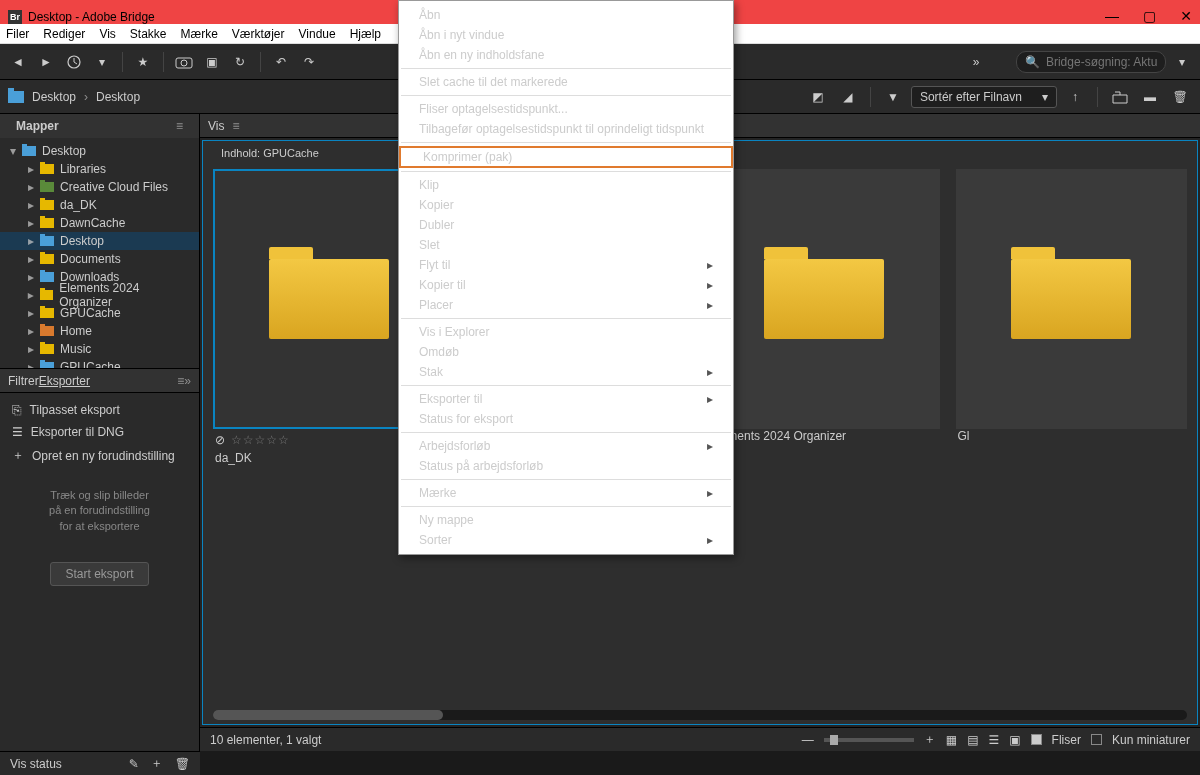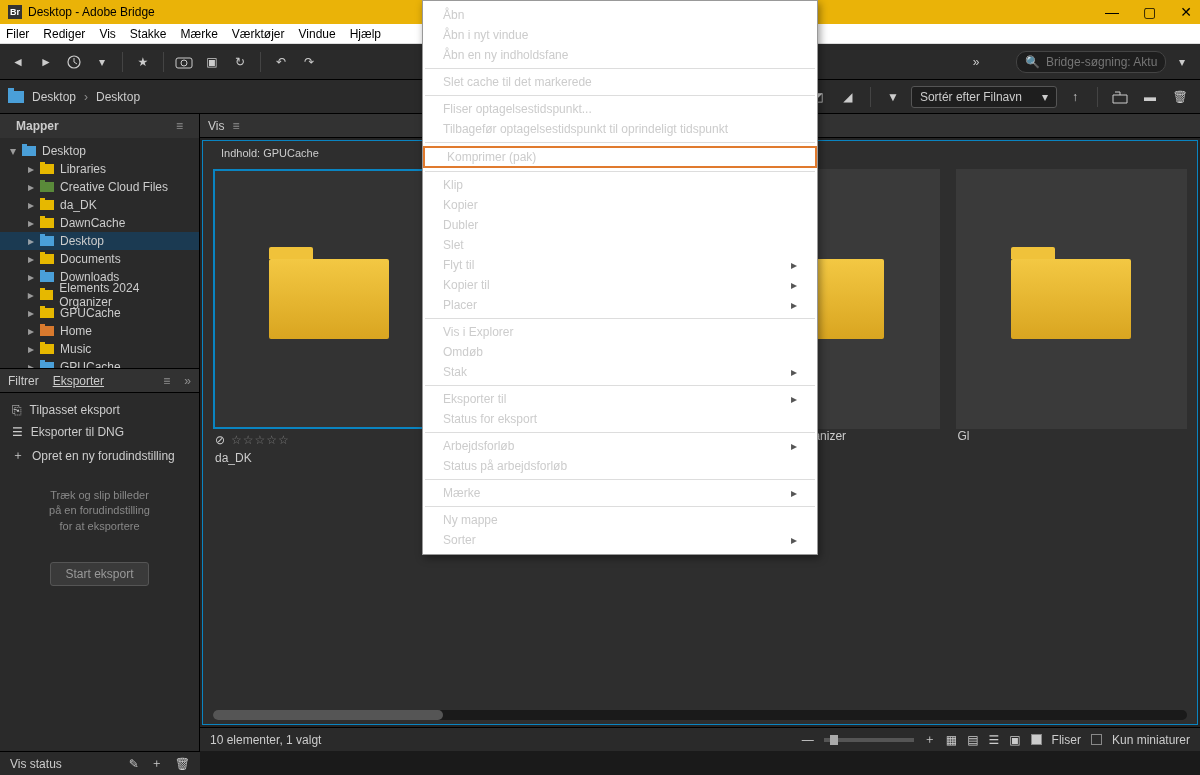--- a/index.html
+++ b/index.html
@@ -1,17 +1,17 @@
 <!DOCTYPE html>
 <html><head>
 <meta charset="utf-8">
 <style>
 *{margin:0;padding:0;box-sizing:border-box;font-family:"Segoe UI",Arial,sans-serif;font-size:12px;color:#ccc;user-select:none}
 body{background:#1a1a1a;width:1200px;height:775px;overflow:hidden;position:relative}
-.titlebar{height:24px;background:#eab308;display:flex;align-items:center;padding:0 8px;color:#000}
+.titlebar{height:24px;background:#ef4444;display:flex;align-items:flex-end;padding:0 8px;color:#000}
 .titlebar .icon{width:14px;height:14px;background:#333;color:#fff;font-size:9px;display:flex;align-items:center;justify-content:center;margin-right:6px;font-weight:bold}
 .titlebar .title{color:#000;font-size:12px}
 .titlebar .winctrl{margin-left:auto;display:flex;gap:24px}
 .titlebar .winctrl span{color:#000;font-size:14px;cursor:pointer}
 .menubar{height:20px;background:#fff;display:flex;align-items:center;padding:0 6px;gap:14px;border-bottom:1px solid #ddd}
 .menubar span{color:#000;cursor:pointer}
 .toolbar{height:36px;background:#2a2a2a;display:flex;align-items:center;padding:0 6px;gap:4px;border-bottom:1px solid #000}
 .tbtn{width:24px;height:24px;display:flex;align-items:center;justify-content:center;color:#ccc;cursor:pointer}
 .tsep{width:1px;height:20px;background:#444;margin:0 4px}
 .tspacer{flex:1}
@@ -32,21 +32,21 @@
 .tree-item.sel{background:#1b3a52}
 .tree-item .arrow{width:10px;text-align:center;opacity:.7}
 .fld{width:14px;height:10px;background:#e6b800;position:relative;margin-right:2px}
 .fld:before{content:"";position:absolute;top:-2px;left:0;width:5px;height:2px;background:#e6b800}
 .fld.blue{background:#4a9fd8}
 .fld.blue:before{background:#4a9fd8}
 .fld.green{background:#5a8a3a}
 .fld.green:before{background:#5a8a3a}
 .fld.orange{background:#d97a2e}
 .fld.orange:before{background:#d97a2e}
-.filterbar{height:24px;background:#323232;display:flex;align-items:center;padding:0 8px;gap:14px;border-top:1px solid #000}
+.filterbar{height:24px;background:#323232;display:flex;align-items:center;padding:0 8px;border-top:1px solid #000}
 .filterbar .active{text-decoration:underline}
 .export-panel{flex:1;padding:6px 0;border-top:1px solid #000}
 .export-item{display:flex;align-items:center;padding:4px 12px;gap:8px;cursor:pointer}
 .hint{padding:20px 14px;text-align:center;color:#888;font-size:11px;line-height:1.4}
 .startbtn{margin:8px auto;display:block;background:#3a3a3a;border:1px solid #555;border-radius:3px;padding:4px 14px;color:#999;cursor:pointer}
 .rightcol{flex:1;display:flex;flex-direction:column;background:#232323}
 .vis-hdr{height:24px;background:#323232;display:flex;align-items:center;padding:0 8px;gap:8px;border-bottom:1px solid #000}
 .content-area{flex:1;position:relative;background:#2e2e2e;border:1px solid #0a84c1;margin:2px}
 .content-label{position:absolute;top:6px;left:18px;font-size:11px;color:#ccc}
 .thumbs{position:absolute;top:28px;left:10px;right:10px;bottom:40px;display:flex;gap:16px;overflow:hidden}
@@ -54,21 +54,21 @@
 .thumb-box{width:100%;height:260px;background:#3a3a3a;display:flex;align-items:center;justify-content:center;border:1px solid transparent}
 .thumb.sel .thumb-box{border:2px solid #0a84c1;background:#333}
 .bigfolder{width:120px;height:80px;background:linear-gradient(#f3c843,#d9a520);border-radius:2px;position:relative}
 .bigfolder:before{content:"";position:absolute;top:-12px;left:0;width:44px;height:12px;background:#f0c23a;border-radius:2px 2px 0 0}
 .thumb-meta{width:100%;padding:4px 2px;font-size:11px;color:#aaa;display:flex;align-items:center;gap:6px}
 .thumb-label{width:100%;padding:0 2px;color:#ccc}
 .hscroll{position:absolute;bottom:4px;left:10px;right:10px;height:10px;background:#1a1a1a;border-radius:5px}
 .hscroll .bar{position:absolute;left:0;width:230px;height:100%;background:#555;border-radius:5px}
 .statusbar{height:24px;background:#2a2a2a;border-top:1px solid #000;display:flex;align-items:center;padding:0 10px;gap:12px}
 .statusbar .right{margin-left:auto;display:flex;align-items:center;gap:10px}
-.ctx{position:absolute;left:422px;top:0;width:396px;background:#fff;border:1px solid #999;box-shadow:2px 3px 8px rgba(0,0,0,.4);padding:4px 0;z-index:100}
+.ctx{position:absolute;left:398px;top:0;width:336px;background:#fff;border:1px solid #999;box-shadow:2px 3px 8px rgba(0,0,0,.4);padding:4px 0;z-index:100}
 .ctx-item{padding:3px 20px;color:#000;cursor:pointer;display:flex;align-items:center;font-size:12px}
 .ctx-item.dis{color:#999}
 .ctx-item .sub{margin-left:auto;color:#555}
 .ctx-sep{height:1px;background:#ddd;margin:3px 2px}
 .ctx-item.hl{border:2px solid #e07a2e;padding:2px 22px}
 .star{color:#777;letter-spacing:1px}
 .chk{width:11px;height:11px;border:1px solid #888;display:inline-block}
 .chk.on{background:#ccc}
 svg{display:block}
 .bottom-left{height:24px;background:#2a2a2a;border-top:1px solid #000;display:flex;align-items:center;padding:0 10px;gap:12px;position:absolute;bottom:0;left:0;width:200px}

